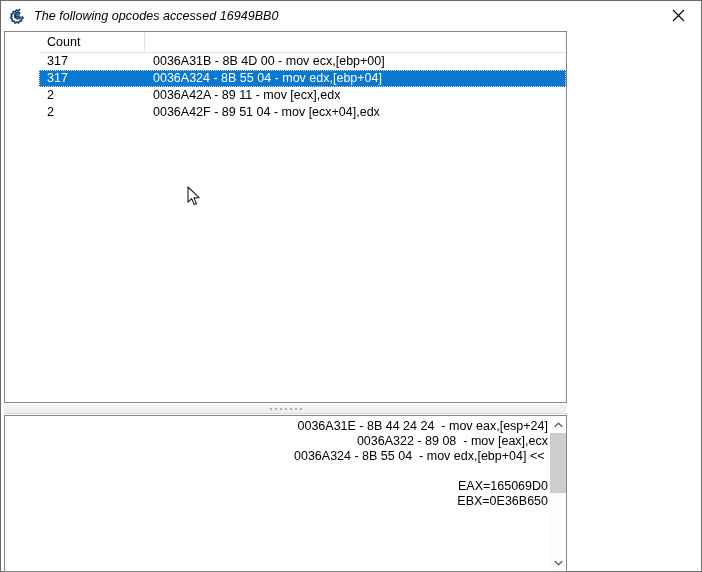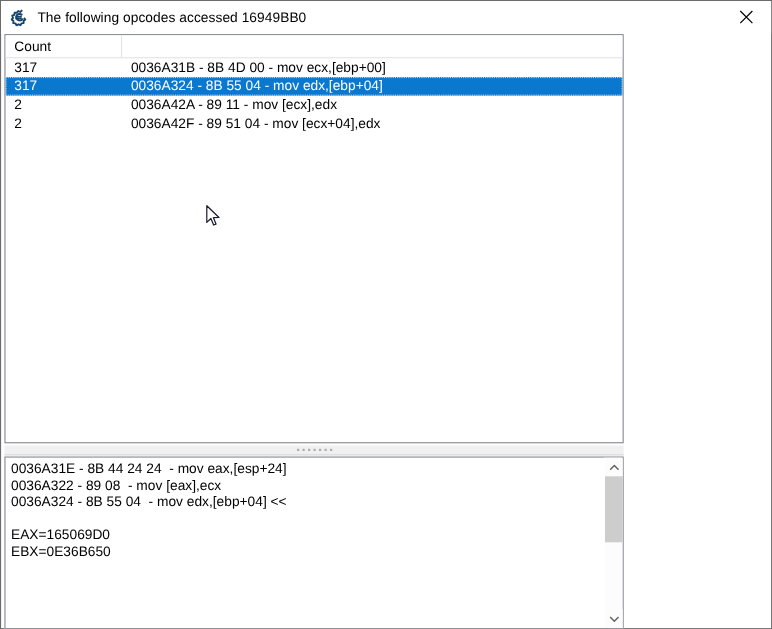--- a/index.html
+++ b/index.html
@@ -46,20 +46,21 @@
     margin-left: 8px;
     margin-right: 9px;
     flex: 0 0 auto;
     display: block;
   }
   #title-text {
     font-size: 12.5px;
     color: #000000;
     letter-spacing: 0.05px;
     white-space: nowrap;
+    font-style: italic;
   }
   #close-button {
     position: absolute;
     right: 0px;
     top: 0px;
     width: 46px;
     height: 29px;
     display: flex;
     align-items: center;
     justify-content: center;
@@ -84,20 +85,21 @@
   
   #listview {
     position: absolute;
     left: 0; top: 0;
     width: 563px;
     height: 372px;
     border: 1px solid #828790;
     box-sizing: border-box;
     background: #ffffff;
     overflow: hidden;
+    padding-left: 34px;
   }
   #list-header {
     display: flex;
     height: 21px;
     background: #ffffff;
     border-bottom: 1px solid #e3e3e3;
     box-sizing: border-box;
   }
   .col-head {
     font-size: 12.5px;
@@ -177,20 +179,21 @@
     overflow: hidden;
   }
   #memview-text {
     position: absolute;
     left: 0; top: 0;
     right: 18px;
     bottom: 0;
     padding: 3px 0 0 5px;
     box-sizing: border-box;
     overflow: hidden;
+    text-align: right;
   }
   .mem-line {
     font-size: 12.5px;
     line-height: 15.1px;
     white-space: pre;
     color: #000000;
     height: 15.1px;
   }
   .mem-line.blank { color: transparent; }
 

